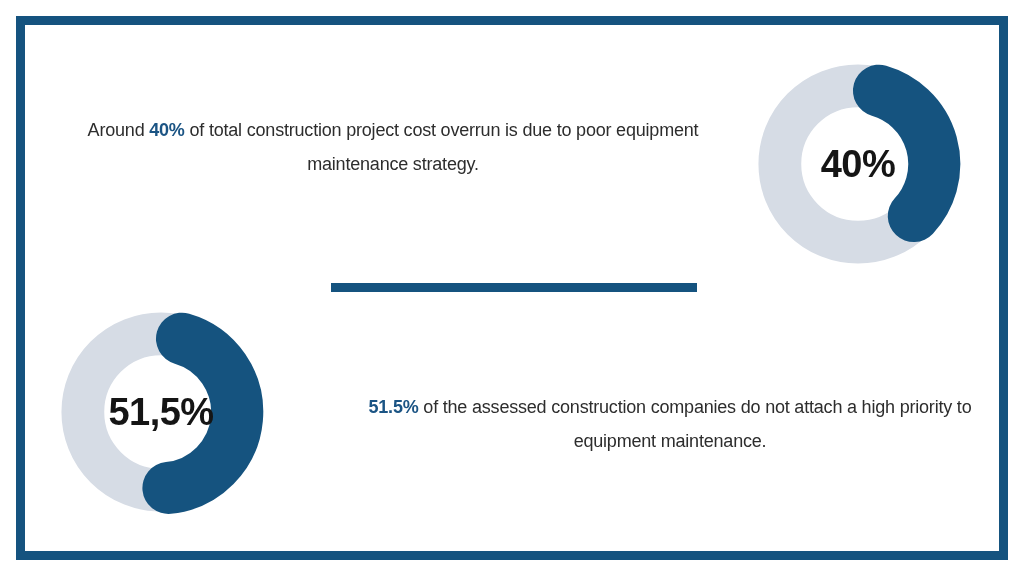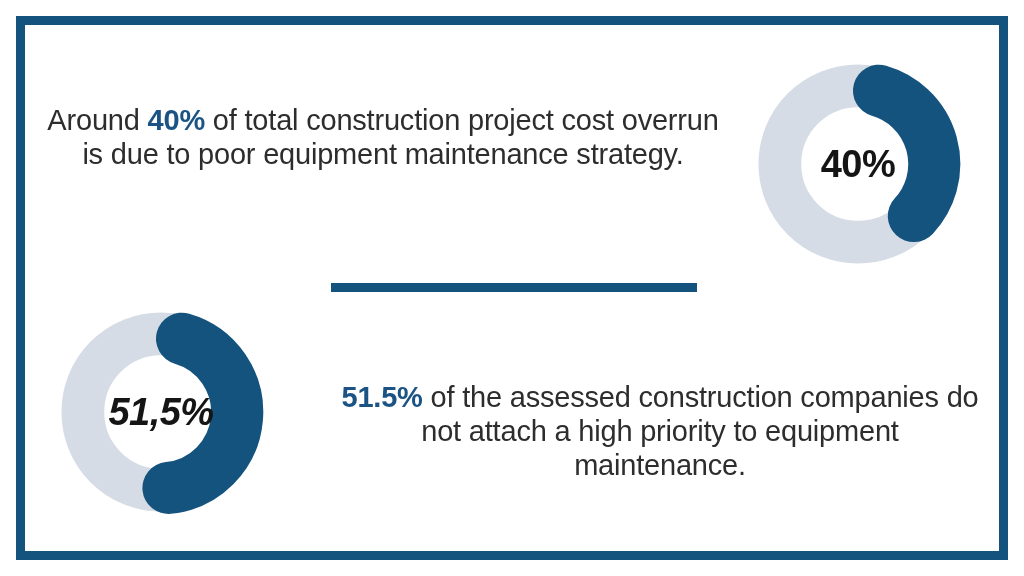--- a/index.html
+++ b/index.html
@@ -12,41 +12,41 @@
     overflow: hidden;
   }
   .frame {
     position: absolute;
     inset: 16px;
     border: 9px solid #15537f;
     pointer-events: none;
   }
   .stat-text {
     position: absolute;
-    margin: 0;
+    margin: 10px;
     text-align: center;
     color: #2d2d2d;
-    font-size: 29px;
+    font-size: 18px;
     line-height: 34px;
     font-weight: 400;
     letter-spacing: -0.2px;
   }
   .stat-text .hl {
     font-weight: 700;
     color: #1b5484;
   }
   .stat-top { left: 43px; top: 103px; width: 680px; }
   .stat-bottom { left: 335px; top: 380px; width: 650px; }
   .donut {
     position: absolute;
     width: 214px;
     height: 214px;
   }
   .donut-top { left: 751px; top: 57px; }
-  .donut-bottom { left: 54px; top: 305px; font-style: italic; }
+  .donut-bottom { left: 54px; top: 305px; }
   .donut svg { display: block; width: 214px; height: 214px; overflow: visible; }
   .donut .track { fill: none; stroke: #d6dce5; stroke-width: 46; }
   .donut .arc { fill: none; stroke: #15537f; stroke-width: 56; stroke-linecap: round; }
   .donut-label {
     position: absolute;
     inset: 0;
     display: flex;
     align-items: center;
     justify-content: center;
     font-size: 38px;

